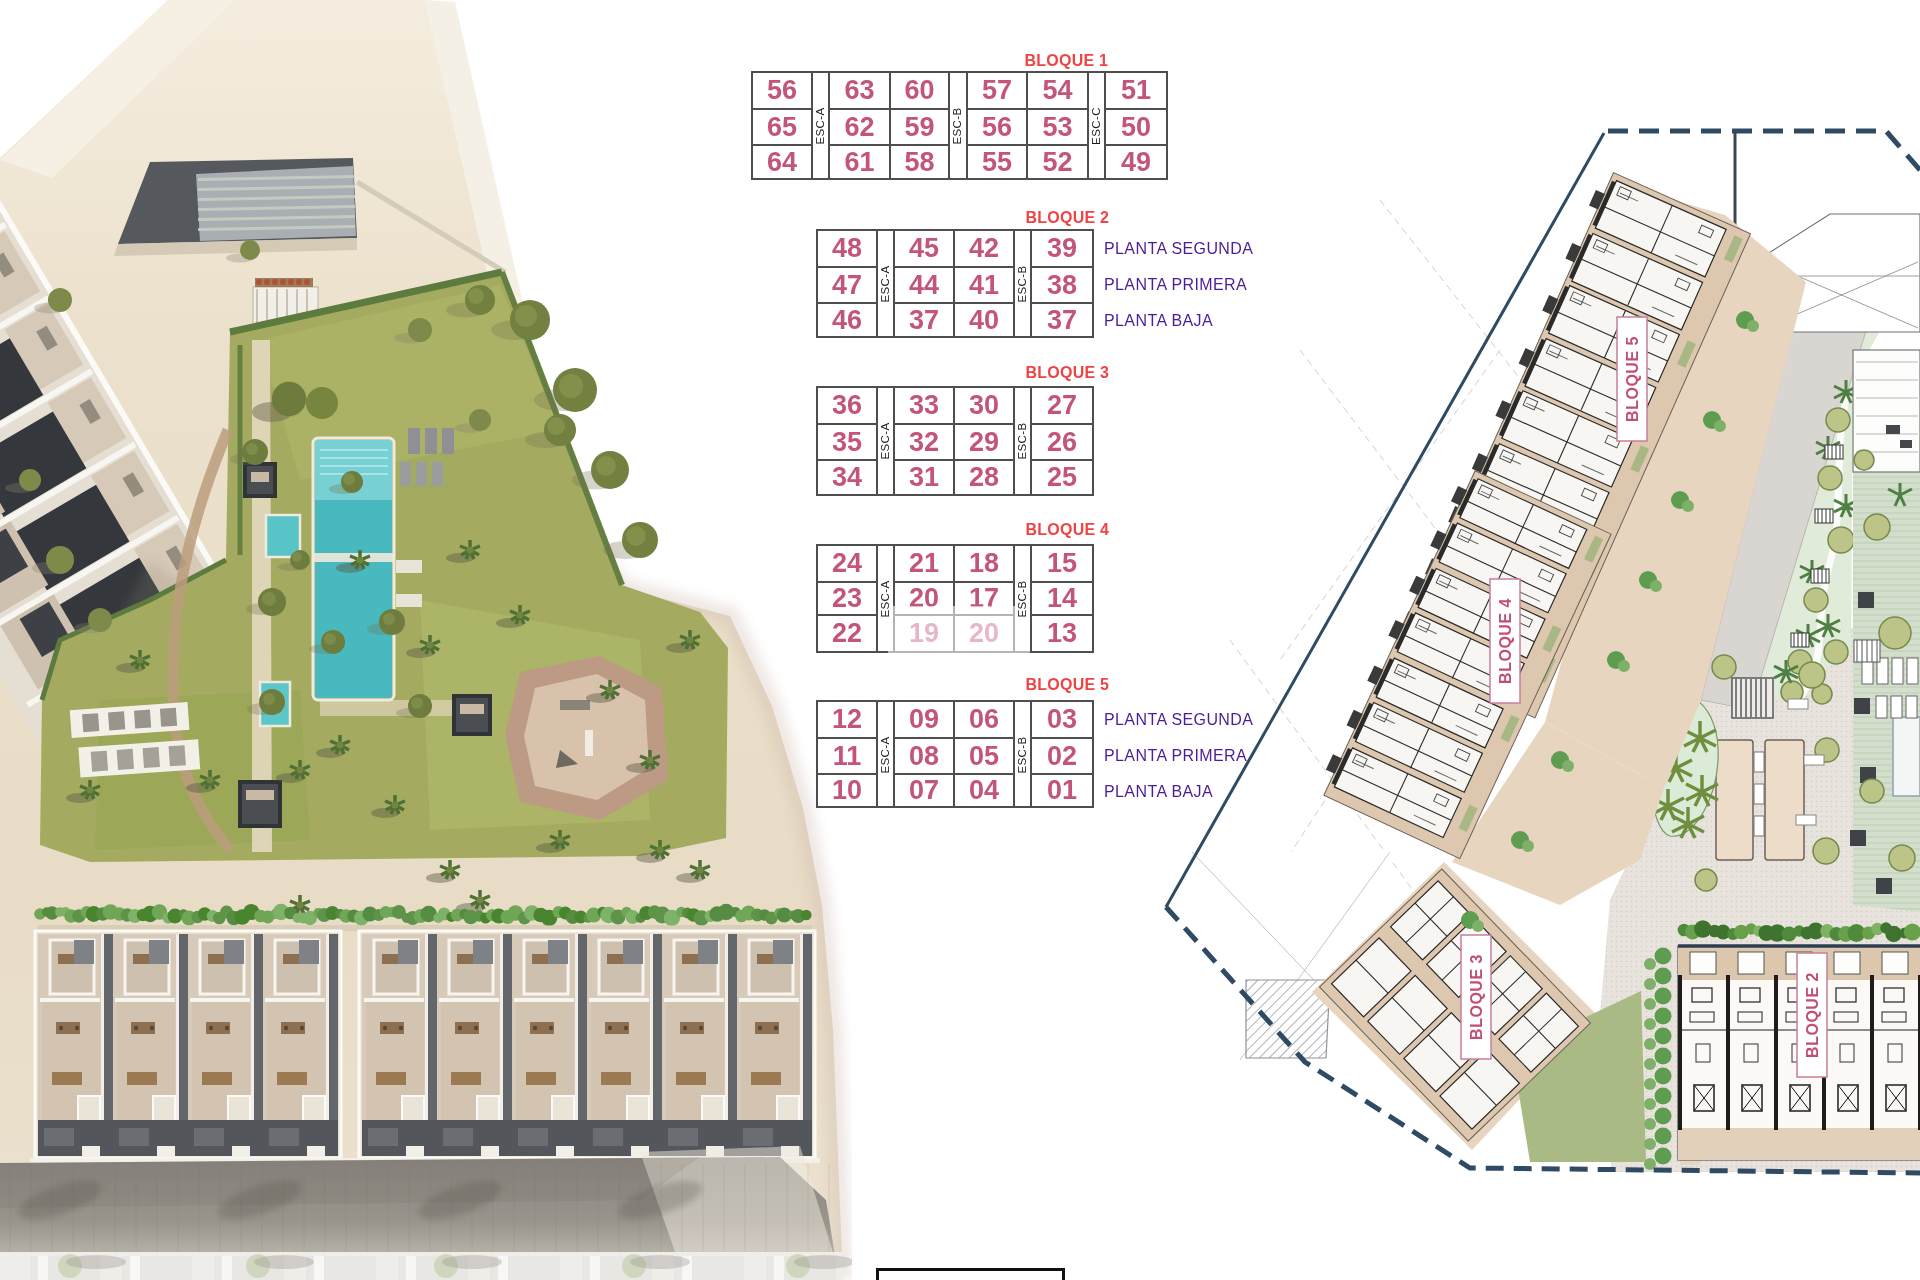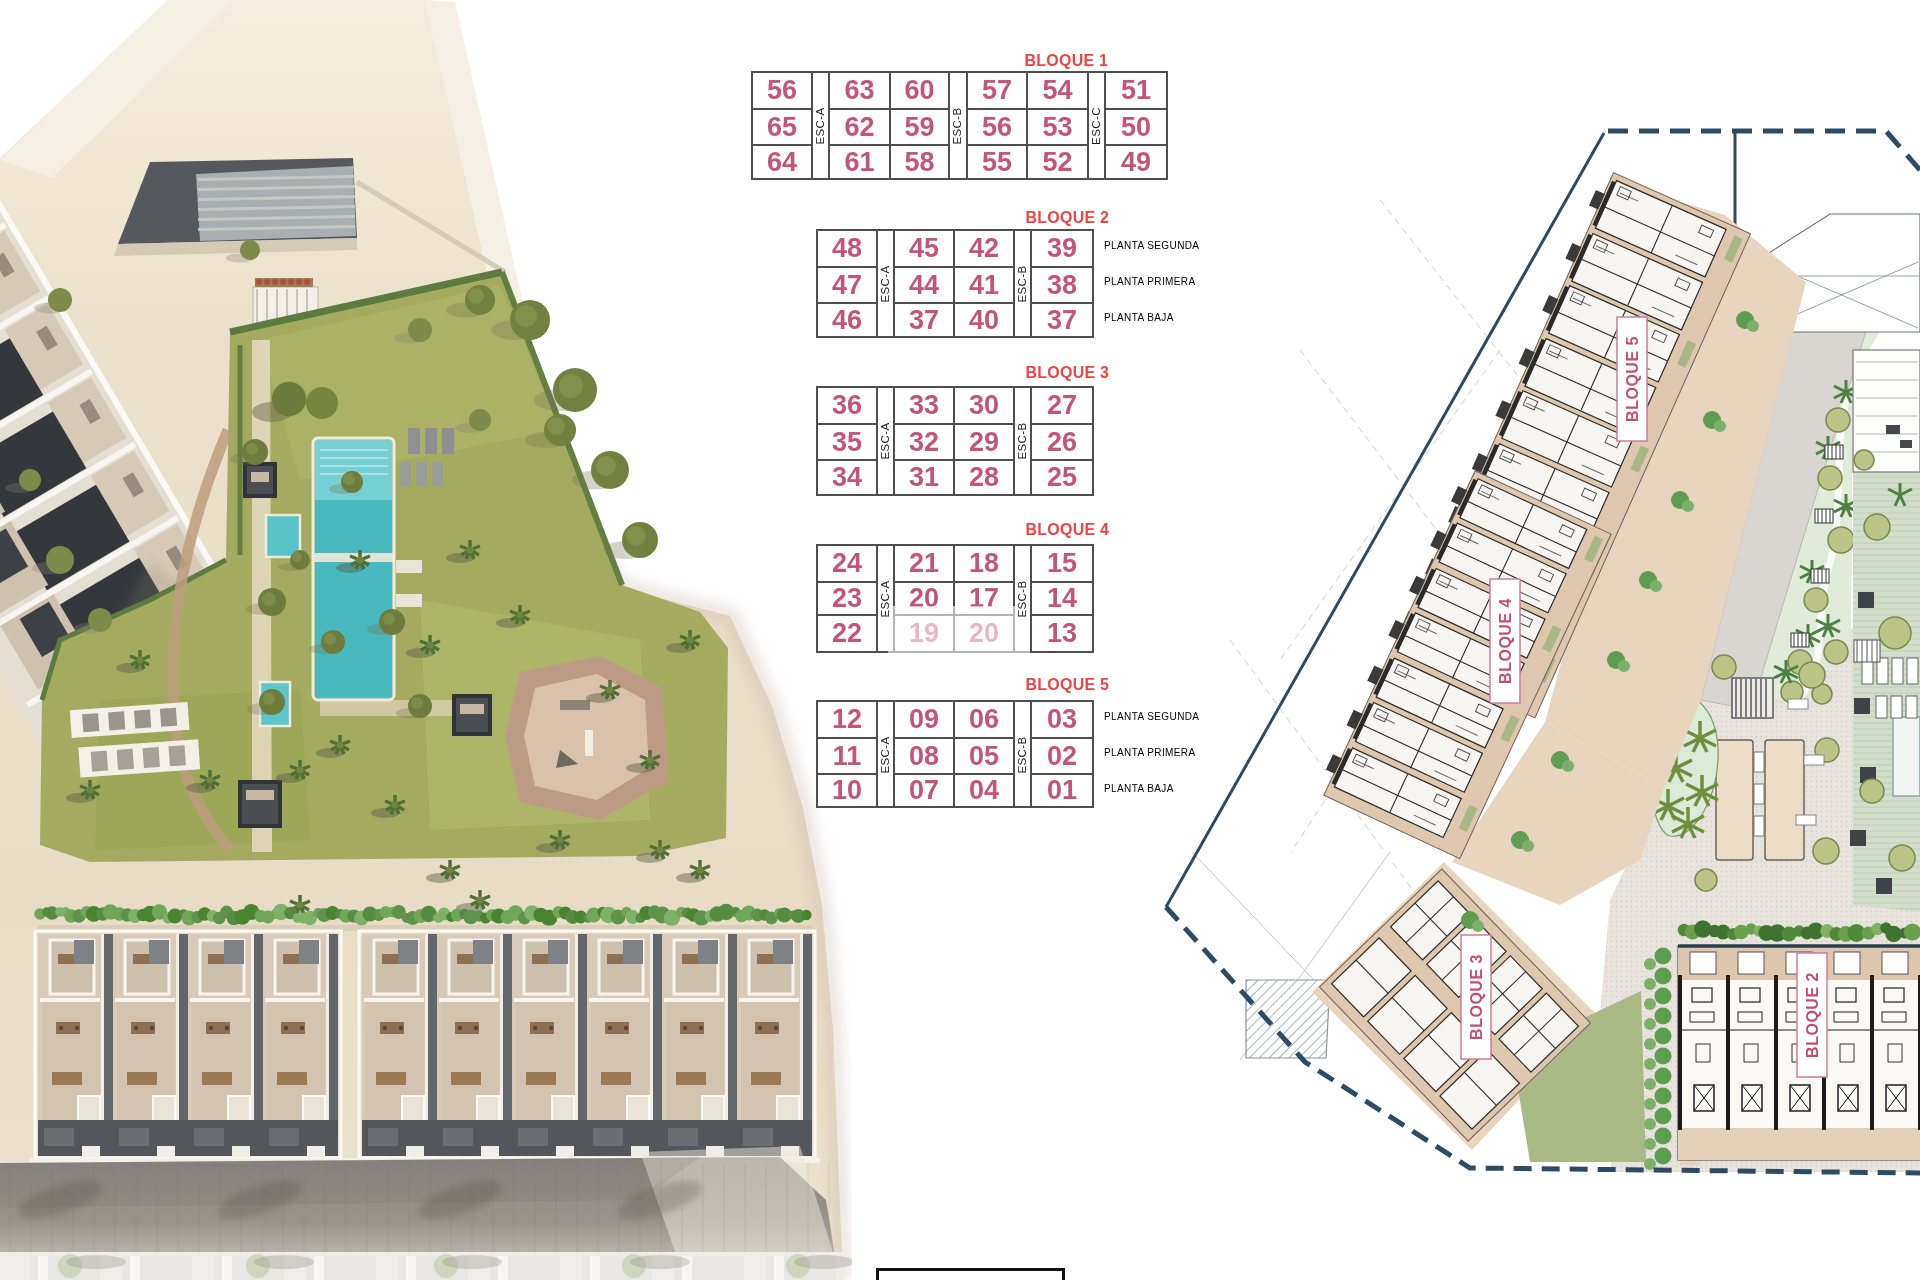--- a/index.html
+++ b/index.html
@@ -7,21 +7,21 @@
   #page{position:relative;width:1920px;height:1280px;background:#ffffff;}
   .abs{position:absolute;}
   .btitle{position:absolute;font-weight:bold;font-size:16px;color:#ef4444;letter-spacing:0.2px;
     width:300px;text-align:right;line-height:1;}
   table.blk{border-collapse:collapse;table-layout:fixed;position:absolute;}
   table.blk td{border:2px solid #4e4e4e;padding:0;text-align:center;vertical-align:middle;
     font-weight:bold;font-size:27px;color:#c3547b;background:#fff;}
   table.blk td.esc{background:#fff;}
   .escv{position:absolute;width:60px;height:14px;line-height:14px;font-size:11.5px;color:#1b1b1b;
     text-align:center;transform:rotate(-90deg);letter-spacing:0.4px;}
-  .planta{position:absolute;font-size:10px;color:#000000;letter-spacing:0.4px;white-space:nowrap;}
+  .planta{position:absolute;font-size:16px;color:#4c1d95;letter-spacing:0.4px;white-space:nowrap;}
 </style>
 </head>
 <body>
 <div id="page">
 
 <svg class="abs" style="left:0;top:0" width="852" height="1280" viewBox="0 0 852 1280">
 <defs>
 <linearGradient id="sandG" x1="0" y1="0" x2="0" y2="1">
  <stop offset="0" stop-color="#f4eddf"></stop>
           <stop offset="0.25" stop-color="#ece1cc"></stop>

